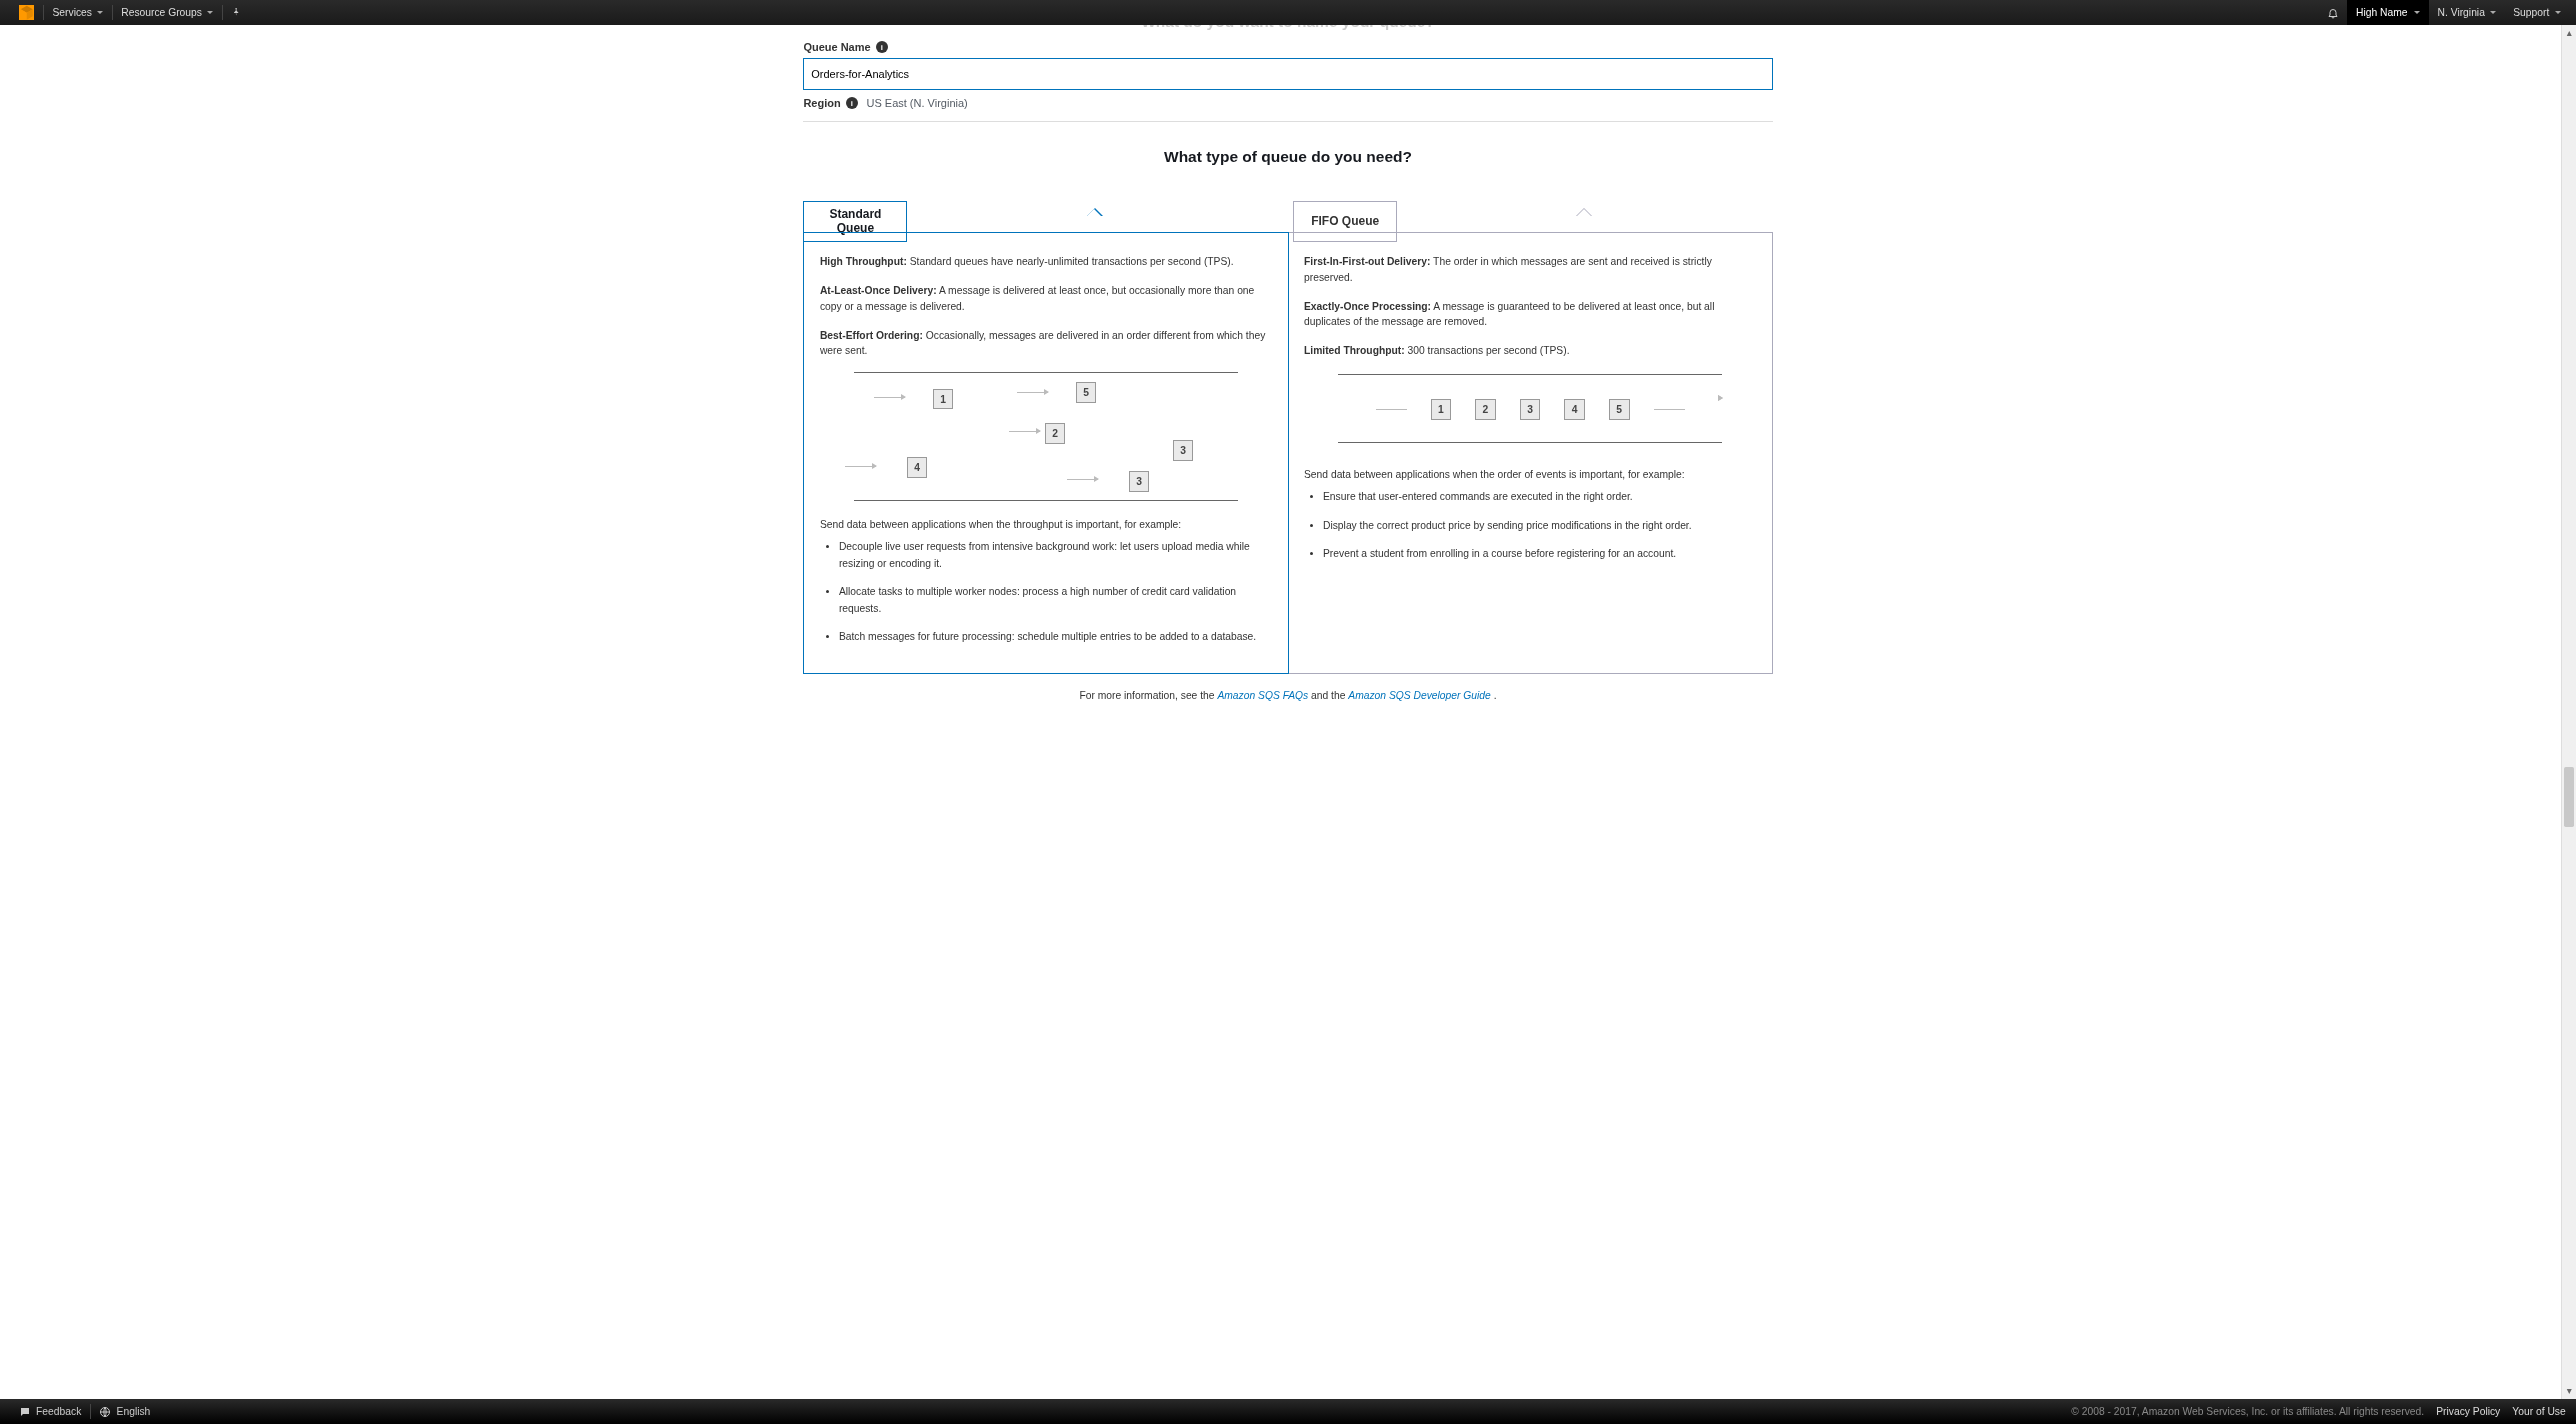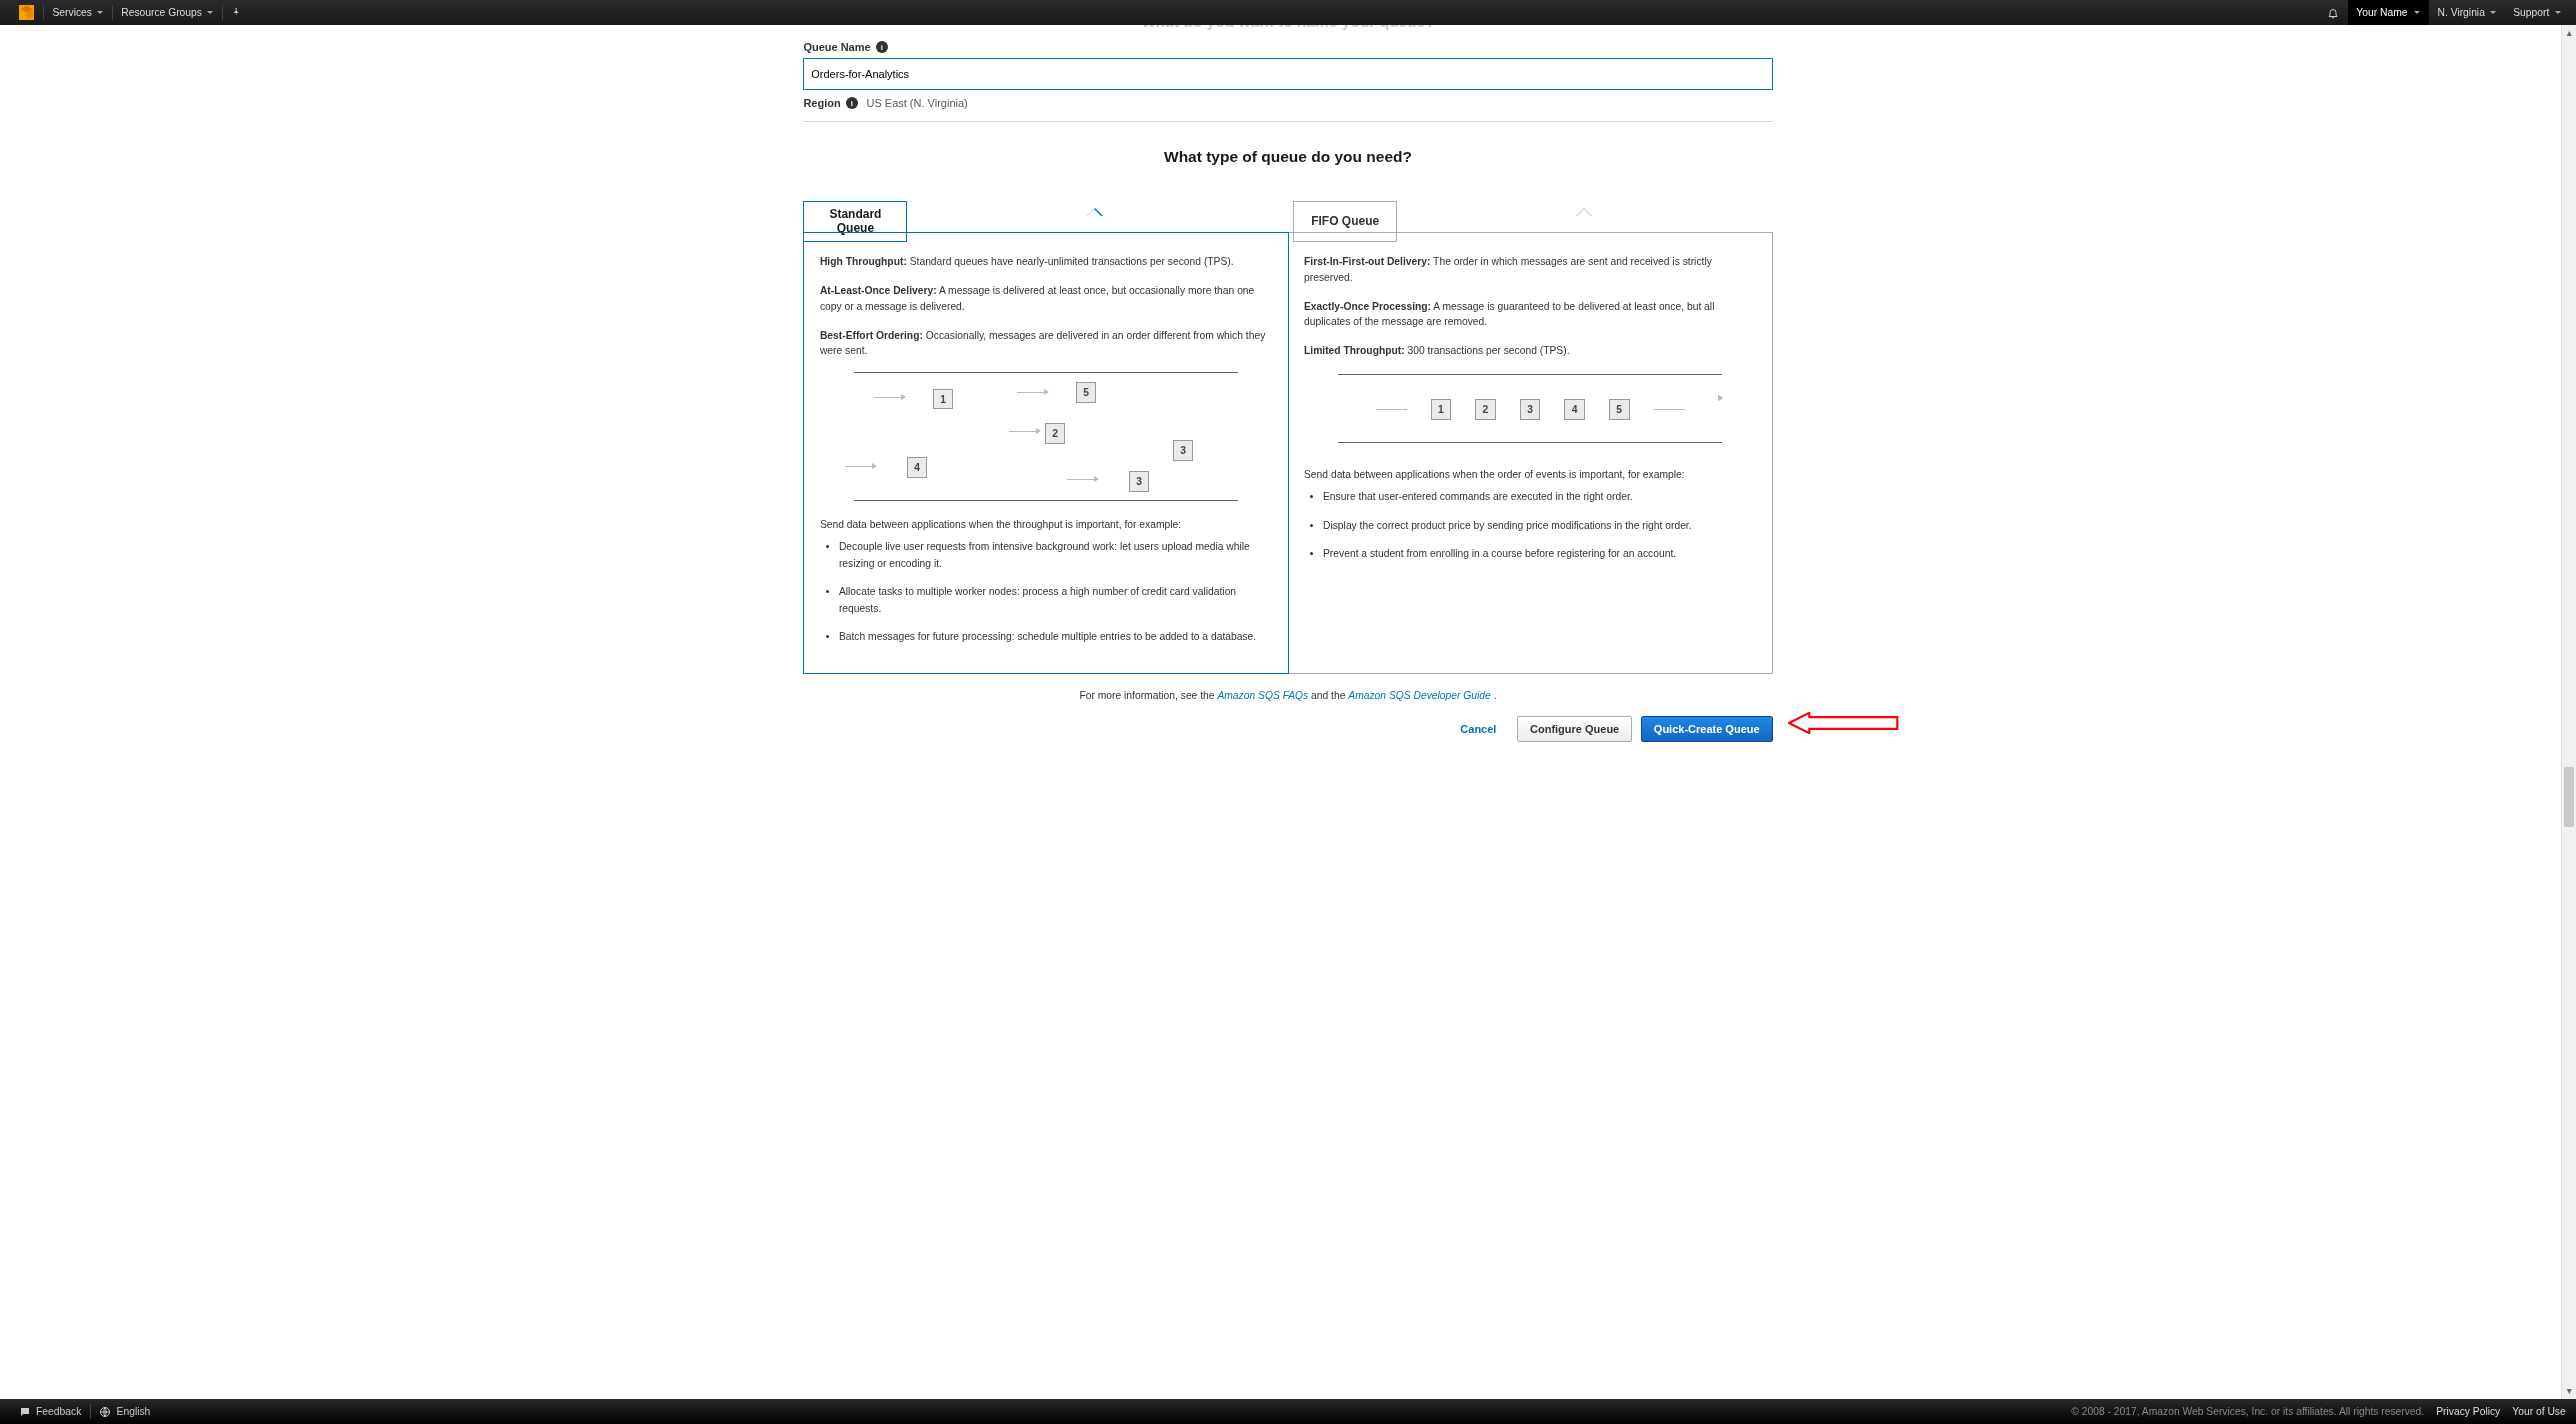--- a/index.html
+++ b/index.html
@@ -105,21 +105,21 @@
         </svg>
     </div>
   </div>
   <div class="nav-right">
     <div class="nav-item bell-icon">
       <svg viewBox="0 0 24 24" stroke-width="2">
           <path d="M18 16v-5a6 6 0 10-12 0v5l-2 3h16l-2-3zM10 20a2 2 0 004 0"></path>
         </svg>
     </div>
     <div class="nav-user">
-      <span>Your Name</span>
+      <span>High Name</span>
       <span class="caret"></span>
     </div>
     <div class="nav-item">
       <span>N. Virginia</span>
       <span class="caret"></span>
     </div>
     <div class="nav-item">
       <span>Support</span>
       <span class="caret"></span>
     </div>
@@ -219,30 +219,20 @@
   </div>
 
   <div class="more-info">
     <span>For more information, see the </span>
     <a>Amazon SQS FAQs</a>
     <span> and the </span>
     <a>Amazon SQS Developer Guide</a>
     <span>.</span>
   </div>
 
-  <div class="button-row">
-    <button class="btn btn-link">Cancel</button>
-    <button class="btn btn-default">Configure Queue</button>
-    <button class="btn btn-primary">Quick-Create Queue</button>
-    <span class="annot-arrow">
-      <svg class="red-arrow" viewBox="0 0 130 26">
-        <polygon points="0,13 24,1 24,6 128,6 128,20 24,20 24,25" fill="none" stroke="#ff0000" stroke-width="2.5"></polygon>
-      </svg>
-    </span>
-  </div>
 
 </div>
 </div>
 </div>
 
 <div class="scrollbar-dummy">
   <div class="sb-arrow sb-top">▲</div>
   <div class="sb-thumb"></div>
   <div class="sb-arrow sb-bot">▼</div>
 </div>

